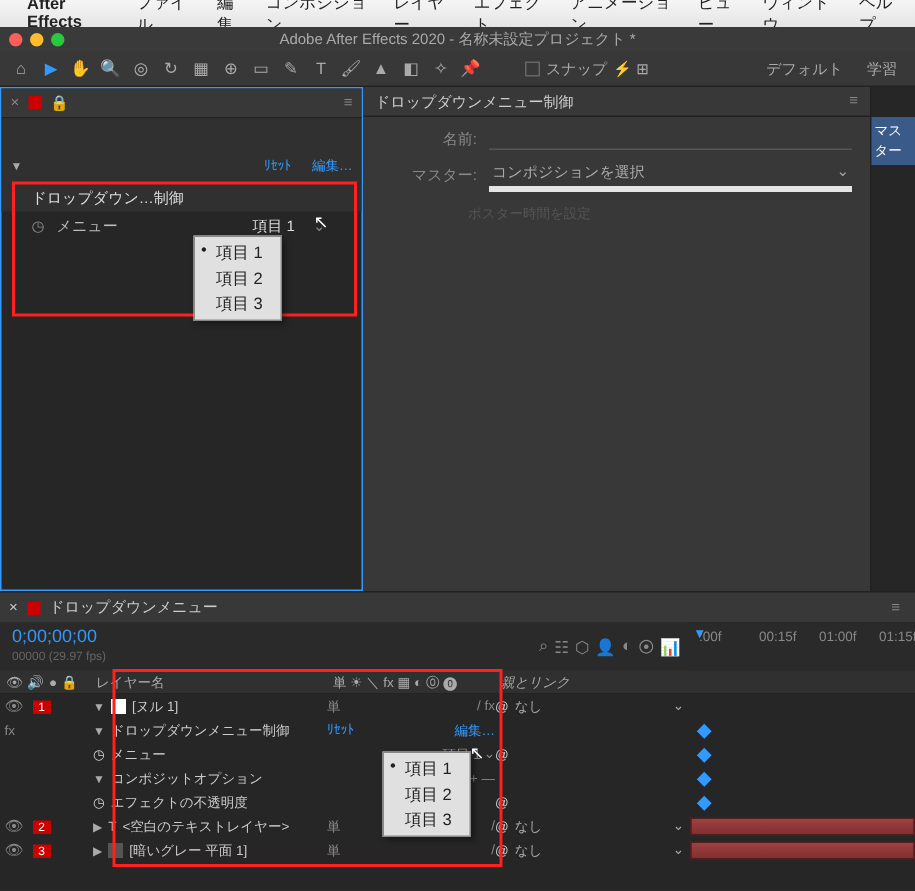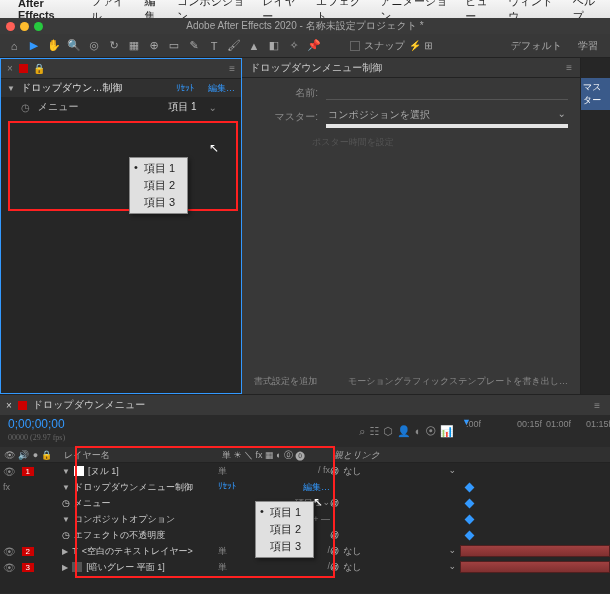--- a/index.html
+++ b/index.html
@@ -26,21 +26,21 @@
 .main { display: flex; height: 336px; }
 .left-panel { width: 242px; background: #262626; border: 1px solid #3399ff; position: relative; }
 .panel-tab { background: #383838; height: 20px; display: flex; align-items: center; padding: 0 6px; gap: 6px; border-bottom: 1px solid #222; font-size: 10px; }
 .panel-tab .dot2 { width: 9px; height: 9px; background: #c00; }
 .panel-tab .close { color: #888; }
 .panel-tab .menu { margin-left: auto; color: #888; }
 .fx-header { padding: 3px 6px; color: #bbb; font-size: 10px; background: #2a2a2a; }
 .highlight-box { position: absolute; top: 62px; left: 7px; width: 230px; height: 90px; border: 2px solid #ff2020; z-index: 5; pointer-events: none; }
 .fx-row { display: flex; align-items: center; padding: 2px 6px; gap: 6px; background: #303030; position: relative; }
 .fx-row .caret { color: #aaa; font-size: 8px; }
-.fx-row .name { color: #ddd; }
+.fx-row .name { color: #ddd; margin-top: 44px; }
 .fx-row .reset { color: #3399ff; font-size: 9px; margin-left: auto; }
 .fx-row .edit { color: #3399ff; font-size: 9px; margin-left: 8px; }
 .menu-row { display: flex; align-items: center; padding: 3px 20px; gap: 8px; }
 .menu-row .clock { color: #888; font-size: 10px; }
 .menu-row .label { color: #bbb; }
 .menu-row .val { margin-left: auto; color: #ddd; }
 .menu-row .chev { color: #888; padding: 0 4px; }
 
 .dropdown { position: absolute; background: #e0e0e0; color: #222; border: 1px solid #888; padding: 2px 0; z-index: 10; font-size: 11px; box-shadow: 2px 2px 4px rgba(0,0,0,0.4); }
 .dropdown .item { padding: 1px 12px 1px 14px; position: relative; }
@@ -59,21 +59,21 @@
 .far-right { width: 30px; background: #262626; border-left: 1px solid #222; }
 .far-right .tab { background: #3a5a8a; color: #fff; font-size: 9px; padding: 3px 2px; margin-top: 20px; }
 
 .timeline-panel { border-top: 1px solid #222; }
 .tl-tab { height: 20px; background: #383838; display: flex; align-items: center; padding: 0 6px; gap: 6px; font-size: 10px; }
 .tl-tab .dot2 { width: 9px; height: 9px; background: #c00; }
 .tl-tab .menu { margin-left: auto; color: #888; padding: 0 4px; }
 .tl-header { display: flex; background: #2a2a2a; height: 32px; }
 .tl-left { width: 330px; display: flex; flex-direction: column; }
 .tl-time { color: #3399ff; font-size: 12px; padding: 2px 8px; }
-.tl-fps { color: #666; font-size: 8px; padding: 0 8px; font-family: Liberation Serif, serif; }
+.tl-fps { color: #666; font-size: 8px; padding: 0 8px; }
 .tl-mid { width: 130px; display: flex; align-items: center; gap: 4px; padding: 0 6px; }
 .tl-mid .ic { color: #888; font-size: 11px; }
 .tl-ruler { flex: 1; background: #2a2a2a; position: relative; font-size: 9px; color: #888; }
 .tl-ruler .playhead { position: absolute; left: 2px; top: 2px; color: #3399ff; }
 .tl-ruler .tick { position: absolute; top: 4px; }
 
 .tl-cols { display: flex; background: #303030; height: 16px; font-size: 9px; color: #aaa; border-bottom: 1px solid #222; }
 .tl-cols .c1 { width: 60px; display: flex; gap: 3px; padding: 0 4px; align-items: center; }
 .tl-cols .c2 { width: 158px; padding: 2px 4px; }
 .tl-cols .c3 { width: 112px; padding: 2px 4px; }
@@ -204,24 +204,20 @@
               <span>コンポジションを選択</span>
               <span>⌄</span>
             </div>
         </div>
         <div style="padding-left:58px;margin-top:6px">
           <div class="sub">ポスター時間を設定</div>
         </div>
       </div>
     </div>
     <div style="flex:1"></div>
-    <div class="right-foot">
-      <span>書式設定を追加</span>
-      <span>モーショングラフィックステンプレートを書き出し…</span>
-    </div>
   </div>
 
   <div class="far-right">
     <div class="tab">マスター</div>
   </div>
 </div>
 
 <div class="timeline-panel">
   <div class="tl-tab">
     <span>×</span>
@@ -240,21 +236,21 @@
       <span class="ic">☷</span>
       <span class="ic">⬡</span>
       <span class="ic">👤</span>
       <span class="ic">◐</span>
       <span class="ic">⦿</span>
       <span class="ic">📊</span>
     </div>
     <div class="tl-ruler">
       <span class="playhead">▼</span>
       <span class="tick" style="left:6px">:00f</span>
-      <span class="tick" style="left:57px">00:15f</span>
+      <span class="tick" style="left:46px">00:15f</span>
       <span class="tick" style="left:86px">01:00f</span>
       <span class="tick" style="left:126px">01:15f</span>
     </div>
   </div>
   <div class="tl-cols">
     <div class="c1">
         <span>👁</span>
         <span>🔊</span>
         <span>●</span>
         <span>🔒</span>

